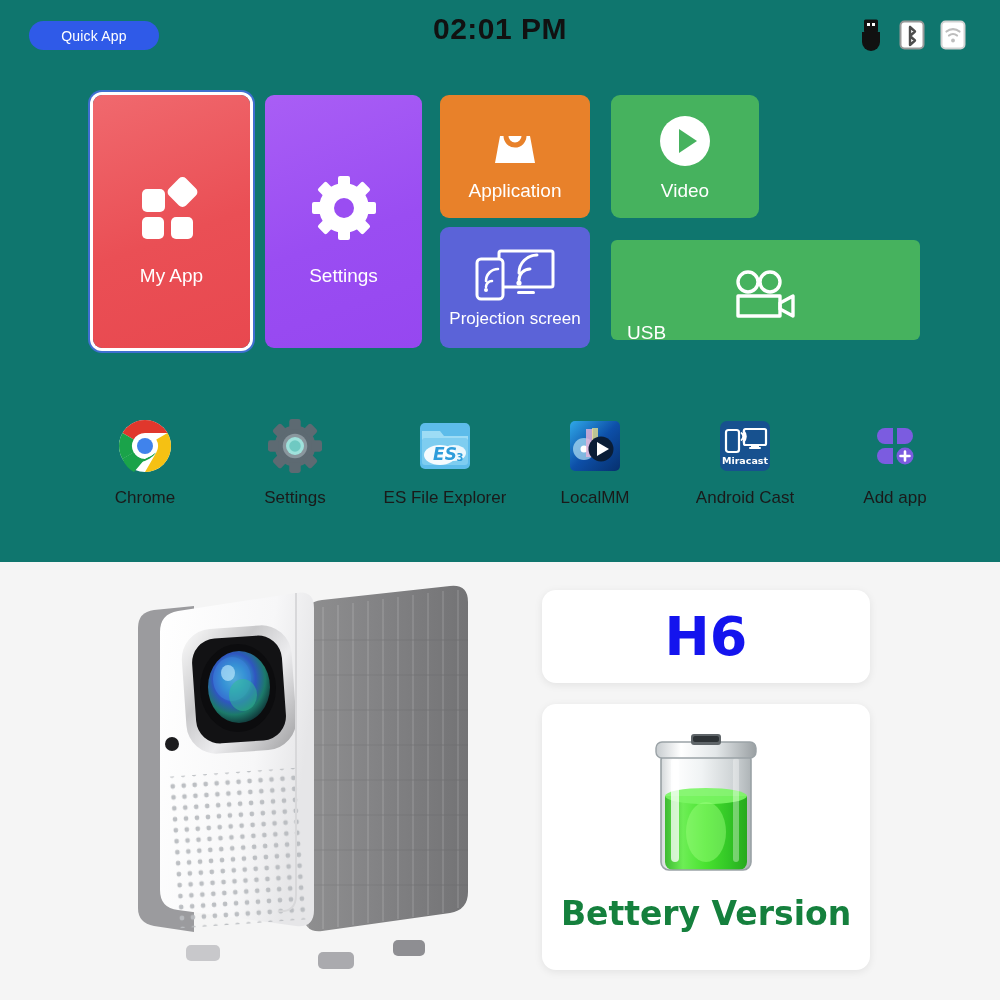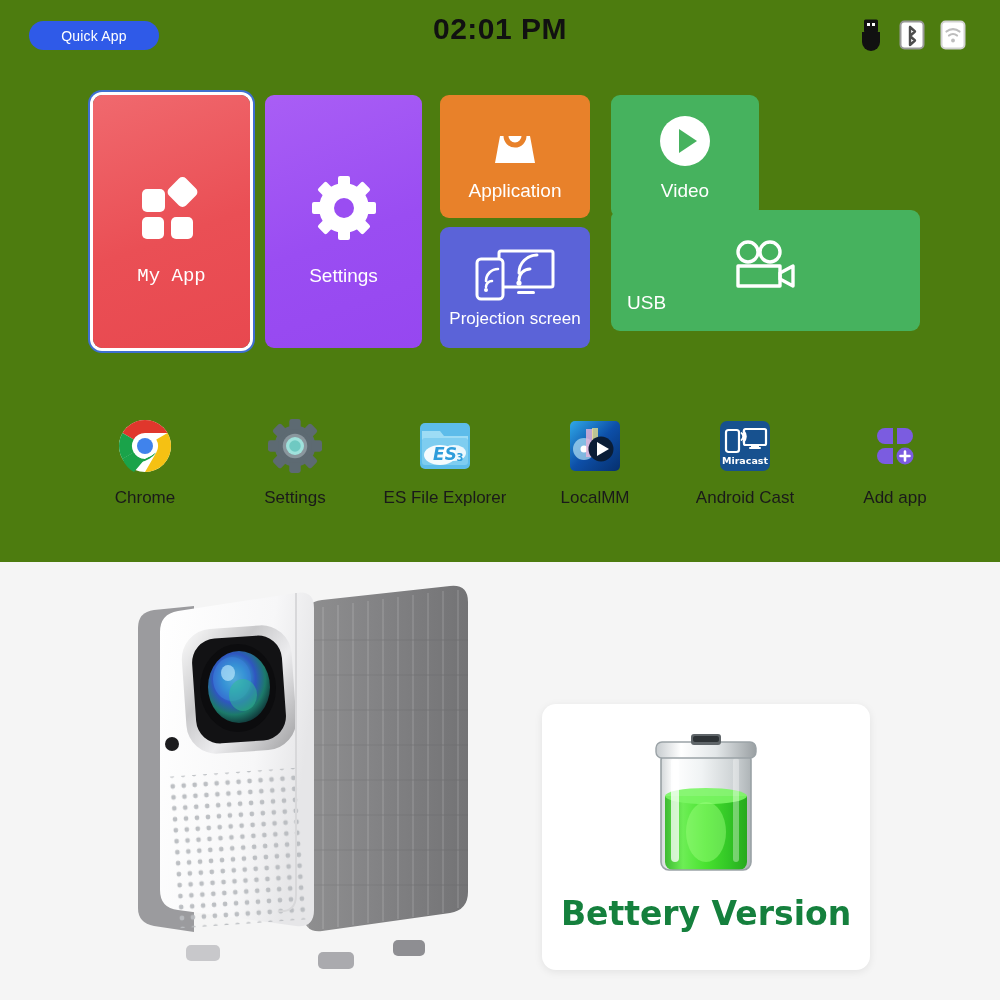--- a/index.html
+++ b/index.html
@@ -8,21 +8,21 @@
     background: #ffffff;
     font-family: "Liberation Sans", sans-serif;
     overflow: hidden;
   }
   .screen { position: relative; width: 1000px; height: 1000px; }
 
   
   .launcher {
     position: absolute; left: 0; top: 0;
     width: 1000px; height: 562px;
-    background: #4d7c0f;
+    background: #0f766e;
   }
 
   
   .statusbar {
     position: absolute; left: 0; top: 0;
     width: 1000px; height: 70px;
   }
   .quick-app {
     position: absolute; left: 29px; top: 21px;
     width: 130px; height: 29px;
@@ -63,21 +63,20 @@
   .tile .ticon {
     position: absolute;
     display: flex; align-items: center; justify-content: center;
   }
 
   
   .tile-myapp {
     left: 93px; top: 95px; width: 157px; height: 253px;
     background: linear-gradient(160deg, #f0696e 0%, #ea4f55 55%, #e8484f 100%);
     box-shadow: 0 0 0 3px #ffffff, 0 0 0 5px #3f6fd0;
-    font-family: Liberation Mono, monospace;
   }
   .tile-myapp .tlabel { left: 0; width: 157px; text-align: center; top: 170px; }
   .tile-myapp .ticon { left: 0; width: 157px; top: 78px; height: 70px; }
 
   
   .tile-settings {
     left: 265px; top: 95px; width: 157px; height: 253px;
     background: linear-gradient(160deg, #a95ef5 0%, #9a4df2 55%, #9647f0 100%);
   }
   .tile-settings .tlabel { left: 0; width: 157px; text-align: center; top: 170px; }
@@ -110,22 +109,23 @@
   
   .tile-hdmi {
     left: 772px; top: 95px; width: 148px; height: 123px;
     background: #46b25e;
   }
   .tile-hdmi .tlabel { left: 0; width: 148px; text-align: center; top: 85px; }
   .tile-hdmi .ticon { left: 0; width: 148px; top: 16px; height: 60px; }
 
   
   .tile-usb {
-    left: 611px; top: 210px; width: 309px; height: 121px;
+    left: 611px; top: 240px; width: 309px; height: 100px;
     background: #46b25e;
+    border-radius: 6px;
   }
   .tile-usb .tlabel { left: 16px; top: 82px; }
   .tile-usb .ticon { left: 0; width: 309px; top: 28px; height: 56px; }
 
   
   .dock {
     position: absolute; left: 0; top: 410px;
     width: 1000px; height: 120px;
     display: flex;
   }
@@ -470,20 +470,23 @@
         <circle cx="54" cy="164" r="7" fill="#1c1c1e"></circle>
 
         <g transform="rotate(-4 120 265)">
           <rect x="56" y="192" width="128" height="152" fill="url(#dots)" opacity="0.95"></rect>
         </g>
 
         <path d="M178 13 v302 q0 18 -18 16" fill="none" stroke="#d8d8da" stroke-width="2"></path>
       </svg>
     </div>
 
+    <div class="card card-model">
+      <div class="model-text">H6</div>
+    </div>
 
     <div class="card card-batt">
       <div class="batt-icon">
         <svg width="118" height="150" viewBox="0 0 118 150">
           <defs>
             <linearGradient id="glass" x1="0" y1="0" x2="1" y2="0">
               <stop offset="0%" stop-color="#d4d8da"></stop>
               <stop offset="14%" stop-color="#ffffff"></stop>
               <stop offset="45%" stop-color="#f0f3f4"></stop>
               <stop offset="80%" stop-color="#cfd4d6"></stop>

